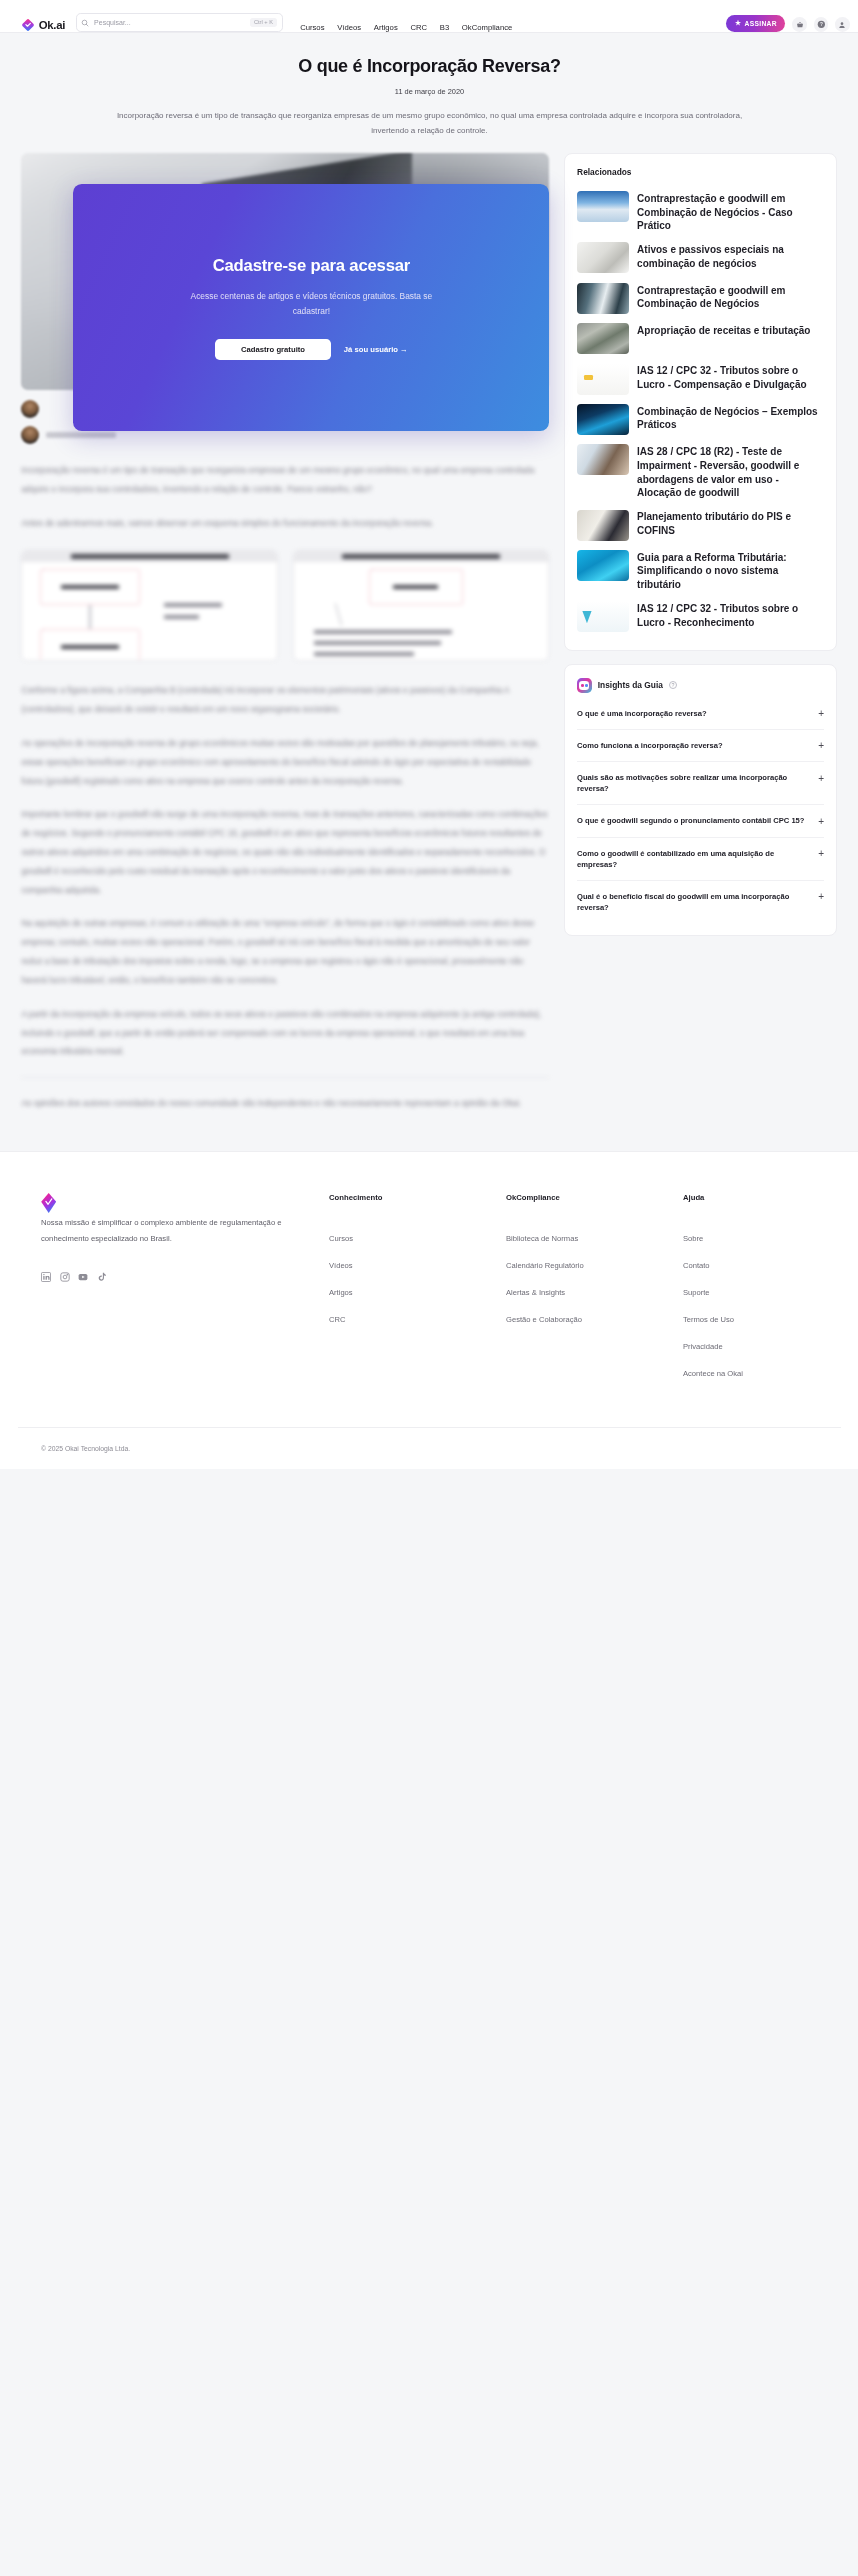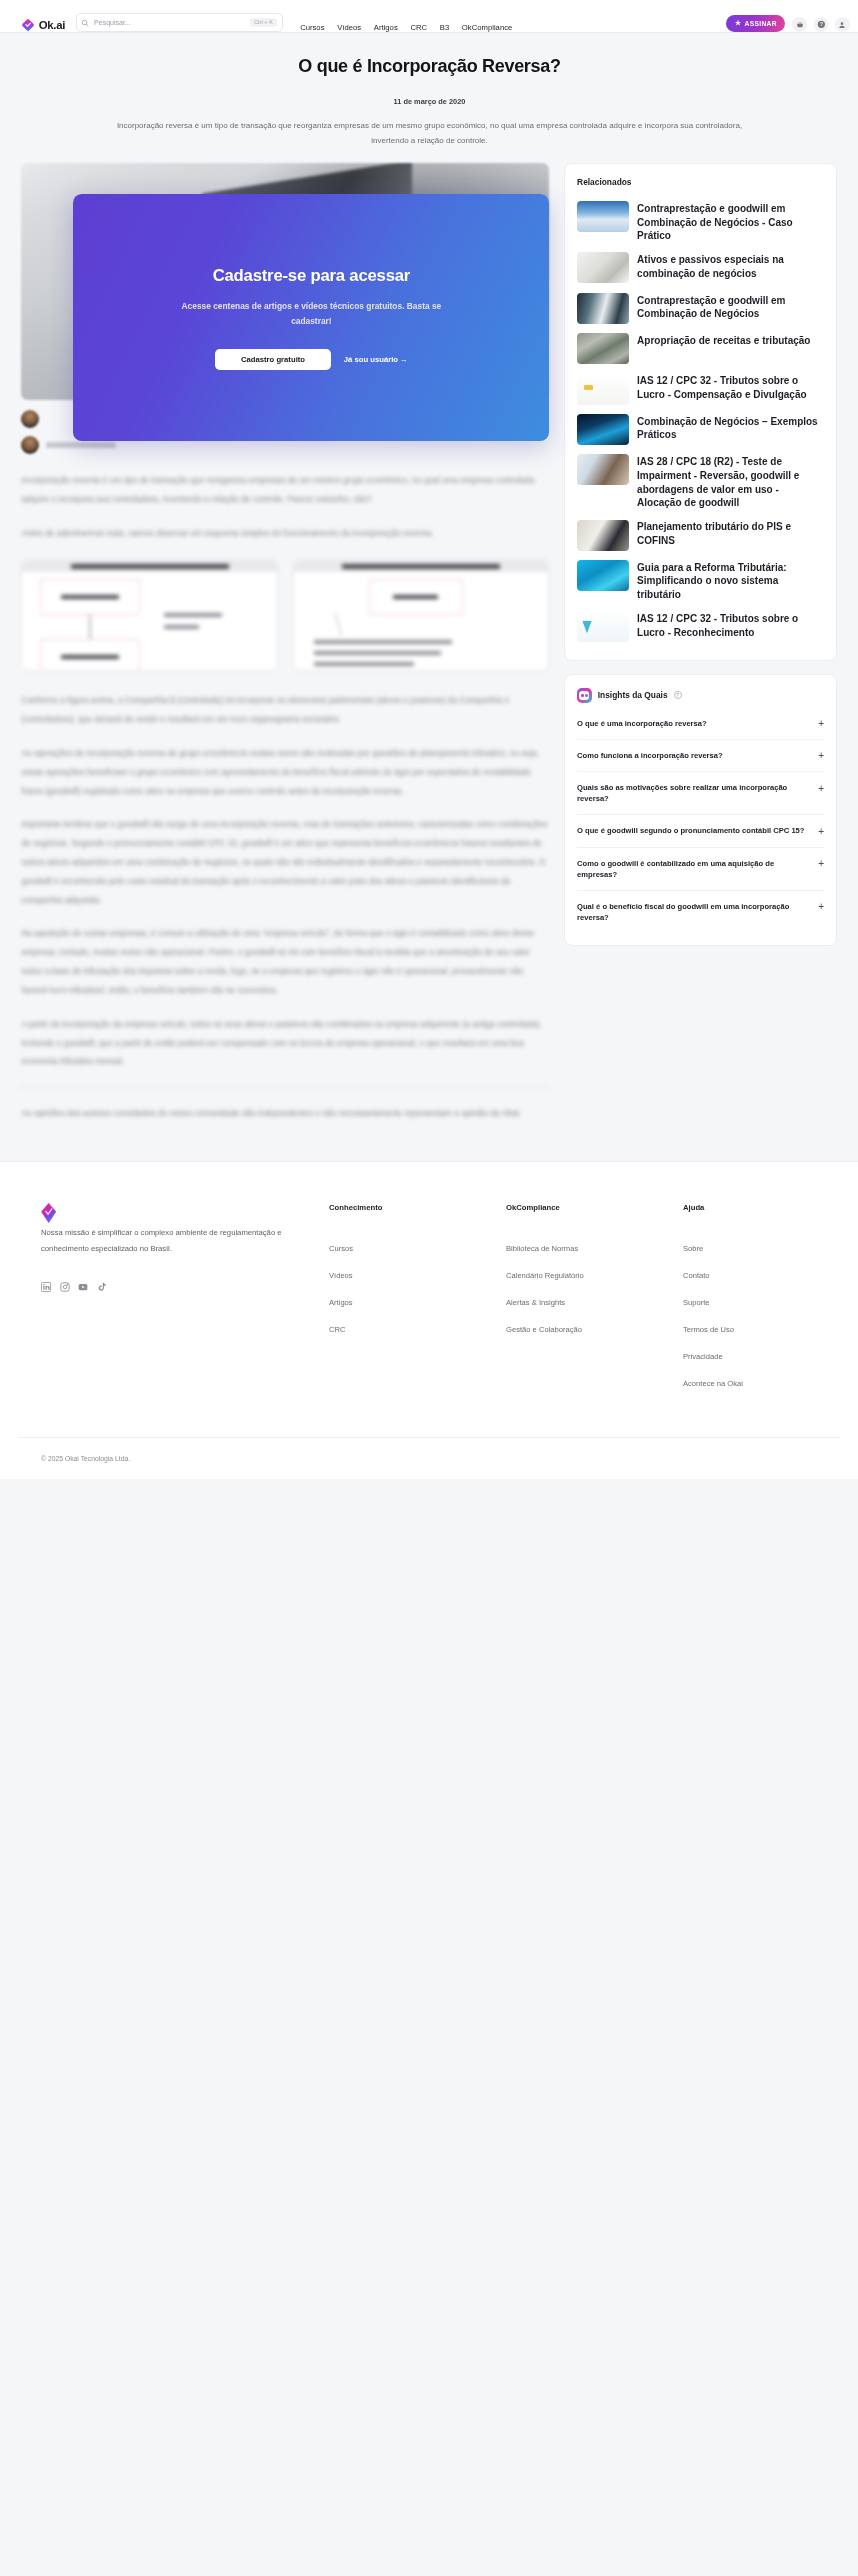--- a/index.html
+++ b/index.html
@@ -46,21 +46,21 @@
     display:flex;align-items:center;justify-content:center;margin-left:6.7px;
     cursor:pointer;border:none;
   }
   .ico-btn svg{display:block;}
   
   .page{width:859px;}
   .hero-head{padding:23px 0 0;text-align:center;}
   .hero-head h1{
     font-size:18px;font-weight:700;letter-spacing:-0.3px;color:#15141a;line-height:1.2;
   }
-  .hero-date{margin-top:19px;font-size:7.4px;color:#3d3c44;font-weight:700;}
+  .hero-date{margin-top:9px;font-size:7.4px;color:#3d3c44;font-weight:400;}
   .hero-lead{
     max-width:689px;margin:13.4px auto 0;font-size:8px;line-height:1.85;
     color:#6e6d78;text-align:center;padding:0 16px;
   }
   
   .shell{
     width:859px;display:flex;gap:14.7px;padding:14.7px 21.4px 0;align-items:flex-start;
   }
   .col-main{width:528px;flex:0 0 528px;position:relative;}
   .col-side{width:273px;flex:0 0 273px;}
@@ -82,21 +82,21 @@
     position:absolute;left:52px;top:31px;width:476px;height:247px;border-radius:8.7px;
     background:linear-gradient(115deg,#5d3fd2 0%,#5a46d6 28%,#4a6fdc 62%,#3d8ddf 100%);
     display:flex;flex-direction:column;align-items:center;justify-content:center;
     z-index:10;box-shadow:0 6.7px 24px rgba(60,40,160,.24);
   }
   .gate h2{
     color:#fff;font-size:16.7px;font-weight:700;letter-spacing:-0.2px;margin-bottom:13.4px;text-align:center;
   }
   .gate p{
     color:#e2e0f7;font-size:8.4px;line-height:1.75;text-align:center;max-width:281px;
-    font-weight:700;
+    font-weight:400;
   }
   .gate-actions{display:flex;align-items:center;gap:12.7px;margin-top:20px;}
   .gate-cta{
     background:#fff;color:#18171d;border:none;border-radius:4.7px;
     padding:6px 26px;font-size:7.7px;font-weight:700;cursor:pointer;
     font-family:"Liberation Sans",sans-serif;
   }
   .gate-link{color:#fff;font-size:7.7px;font-weight:600;text-decoration:none;cursor:pointer;}
   
   .authors{margin-top:9.4px;display:flex;flex-direction:column;gap:8px;}
@@ -401,21 +401,21 @@
       </section>
 
       <section class="card">
         <div class="ins-head">
           <span class="ai-badge">
             <span class="ai-inner">
                 <i></i>
                 <i></i>
               </span>
           </span>
-          <span class="ins-title">Insights da Quais</span>
+          <span class="ins-title">Insights da Guia</span>
           <span class="q-mark">?</span>
         </div>
         <div id="faq-list">
             <div class="faq">
               <span class="faq-q">O que é uma incorporação reversa?</span>
               <span class="faq-plus">+</span>
             </div>
             <div class="faq">
               <span class="faq-q">Como funciona a incorporação reversa?</span>
               <span class="faq-plus">+</span>

